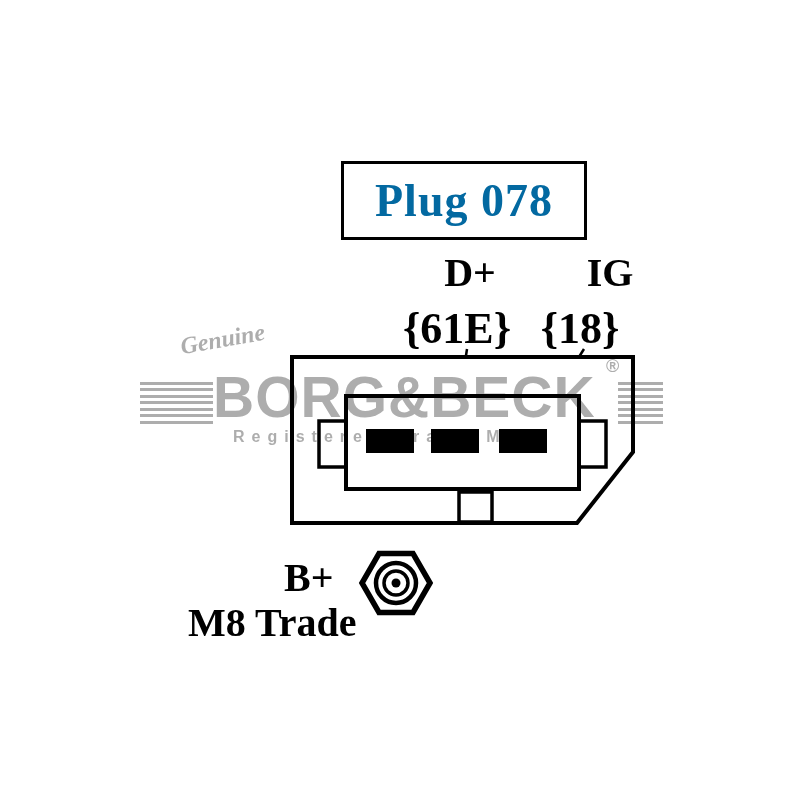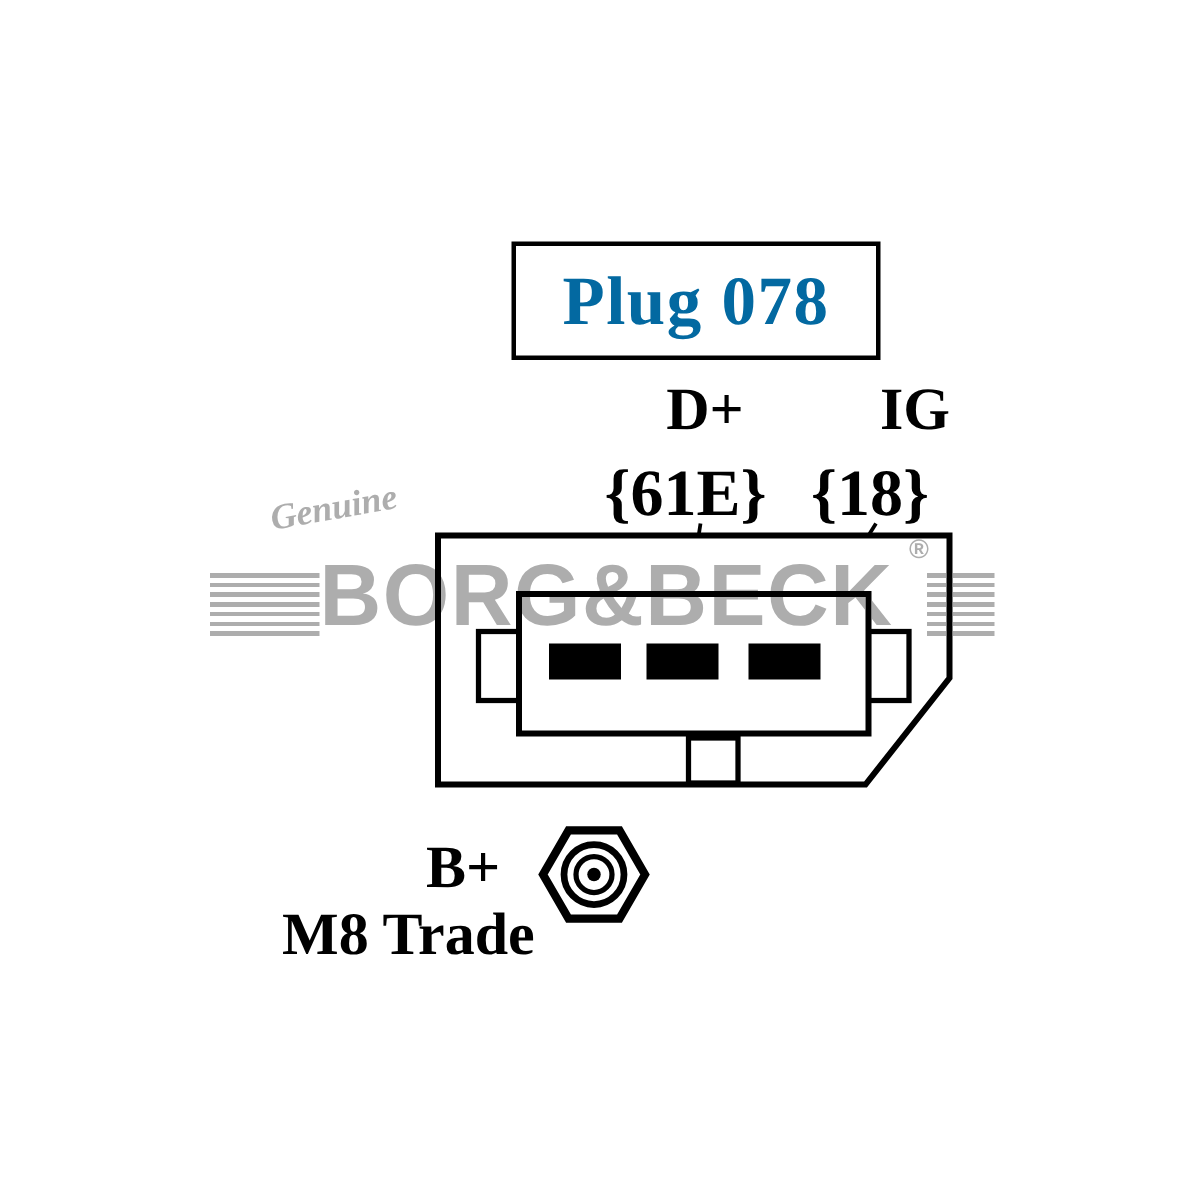--- a/index.html
+++ b/index.html
@@ -118,15 +118,16 @@
 
   <div class="abs stud-label" style="left:284px;top:554px;">B+</div>
   <div class="abs stud-label" style="left:188px;top:599px;">M8 Trade</div>
 
   <div id="watermark">
     <div class="abs wm-stripes left"></div>
     <div class="abs wm-stripes right"></div>
     <div class="abs wm-script">Genuine</div>
     <div class="abs wm-brand">BORG&amp;BECK</div>
     <div class="abs wm-reg">®</div>
+    <div class="abs wm-sub">Registered Trade Mark</div>
   </div>
 
 </div>
 
 </body></html>

